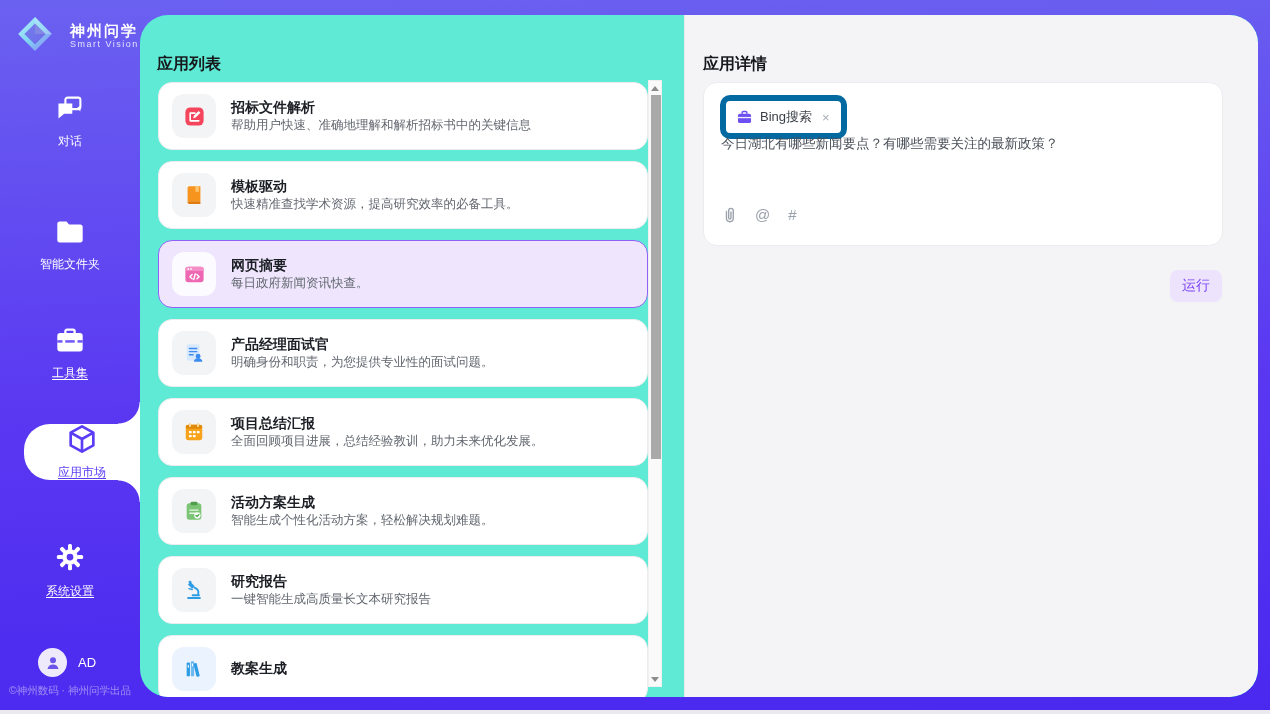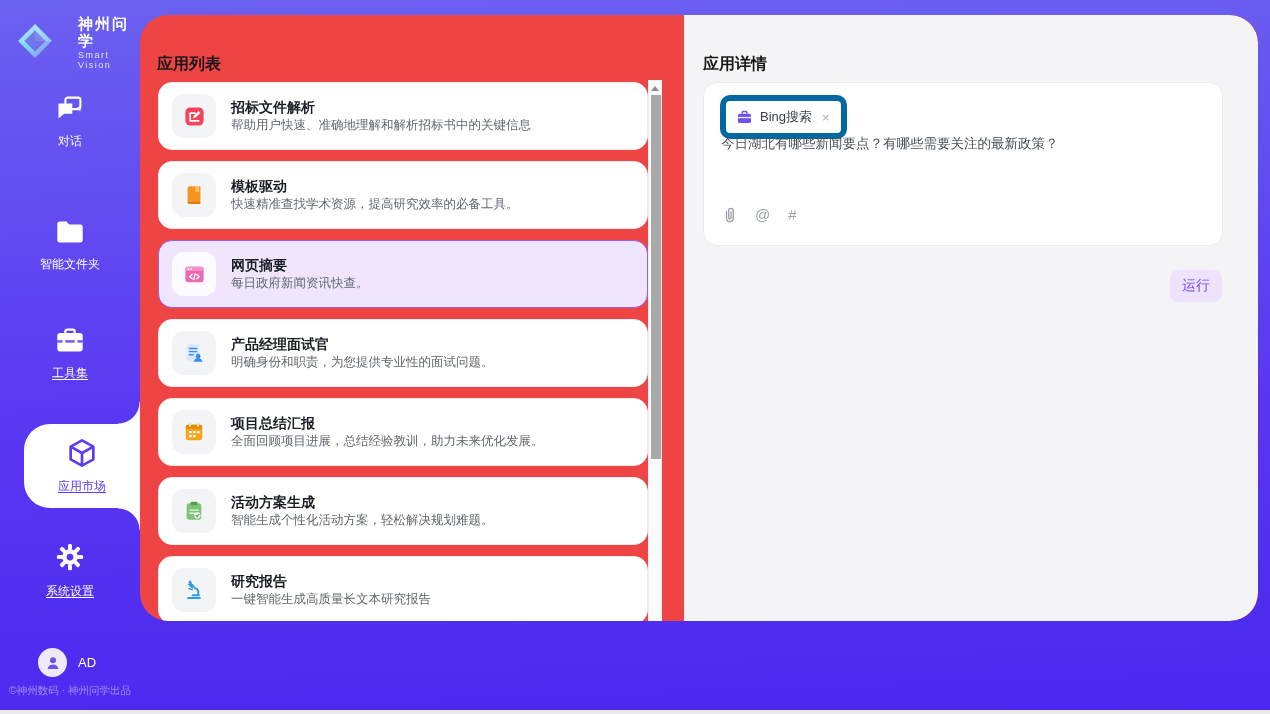--- a/index.html
+++ b/index.html
@@ -5,42 +5,42 @@
   html,body{margin:0;padding:0}
   body{
     width:1270px;height:714px;position:relative;overflow:hidden;
     font-family:"Liberation Sans","DejaVu Sans",sans-serif;
     background:linear-gradient(178deg,#6B61F0 0%,#5A38F2 55%,#4A28EF 100%);
   }
   .bottom-strip{position:absolute;left:0;right:0;bottom:0;height:4px;background:#E9E9EE}
 
   
   .sidebar{position:absolute;left:0;top:0;width:140px;height:710px}
-  .logo-row{position:absolute;top:15px;left:16px;display:flex;align-items:center;gap:24px}
+  .logo-row{position:absolute;top:15px;left:16px;display:flex;align-items:center;gap:16px}
   .logo-text{display:flex;flex-direction:column;line-height:1.15}
   .logo-name{color:#fff;font-weight:700;font-size:15px;letter-spacing:2px}
   .logo-tag{color:#E3E1FF;font-size:9px;letter-spacing:1.5px}
   .nav-item{position:absolute;left:0;width:140px;display:flex;flex-direction:column;align-items:center;gap:8px;color:#fff;font-size:12px;cursor:pointer}
   .n1{top:94px}.n2{top:219px}.n3{top:327px}.n5{top:542px}
   .lbl.u{text-decoration:underline;text-underline-offset:2px}
-  .active-bubble{position:absolute;left:24px;right:0;top:424px;height:84px;background:#fff;
+  .active-bubble{position:absolute;left:24px;right:0;top:424px;height:56px;background:#fff;
     border-radius:26px 0 0 26px;display:flex;flex-direction:column;align-items:center;justify-content:center;gap:6px;
     color:#5B3DF5;font-size:12px;cursor:pointer}
   .active-bubble::before{content:"";position:absolute;right:0;top:-22px;width:22px;height:22px;
     background:radial-gradient(circle 22px at 0 0,rgba(0,0,0,0) 0 21px,#fff 22px)}
   .active-bubble::after{content:"";position:absolute;right:0;bottom:-22px;width:22px;height:22px;
     background:radial-gradient(circle 22px at 0 100%,rgba(0,0,0,0) 0 21px,#fff 22px)}
   .active-bubble .lbl{text-decoration:underline;text-underline-offset:2px}
   .user-row{position:absolute;left:38px;top:648px;display:flex;align-items:center;gap:11px;cursor:pointer}
   .avatar{width:29px;height:29px;border-radius:50%;background:#EFEAFB;display:flex;align-items:center;justify-content:center}
   .user-name{color:#fff;font-size:13px}
   .sidebar-footer{position:absolute;left:0;width:140px;top:684px;text-align:center;color:rgba(255,255,255,.45);font-size:10.5px}
 
   
-  .content{position:absolute;left:140px;top:15px;width:1118px;height:606px;background:#ef4444;border-radius:28px;display:flex;overflow:hidden}
+  .content{position:absolute;left:140px;top:15px;width:1118px;height:682px;background:#5eead4;border-radius:28px;display:flex;overflow:hidden}
   .panel-title{font-size:16px;font-weight:700;color:#17181C}
 
   
   .list-panel{width:544px;position:relative;flex-shrink:0}
   .list-title{position:absolute;top:26px;left:17px}
   .cards{position:absolute;left:18px;top:67px;width:490px}
   .card{height:68px;border:1px solid #ECECEF;border-radius:14px;margin-bottom:11px;display:flex;align-items:center;
     padding:0 13px;gap:15px;background:#fff;box-sizing:border-box;cursor:pointer}
   .card.selected{background:#EFE6FD;border-color:#9061F9}
   .icon-box{width:44px;height:44px;border-radius:12px;background:#F3F4F6;display:flex;align-items:center;justify-content:center;flex-shrink:0}

